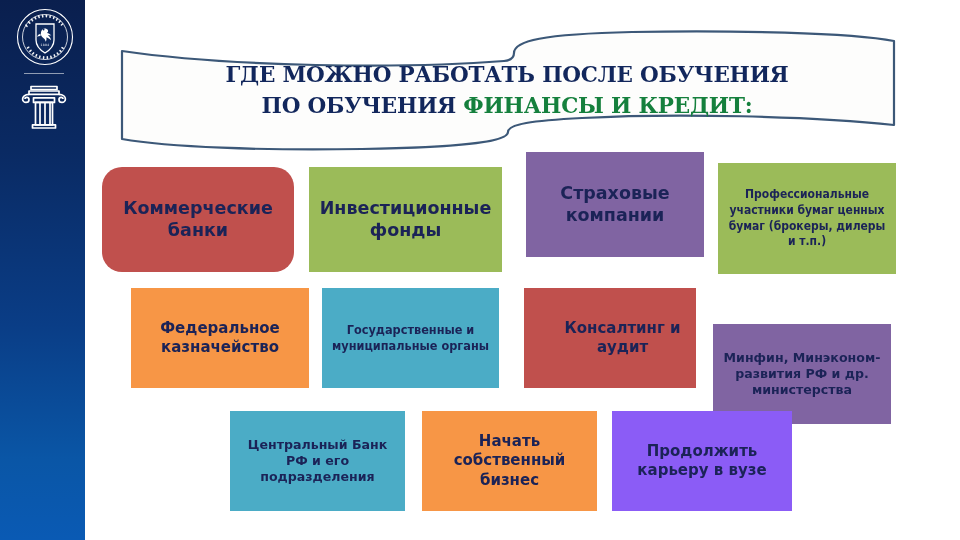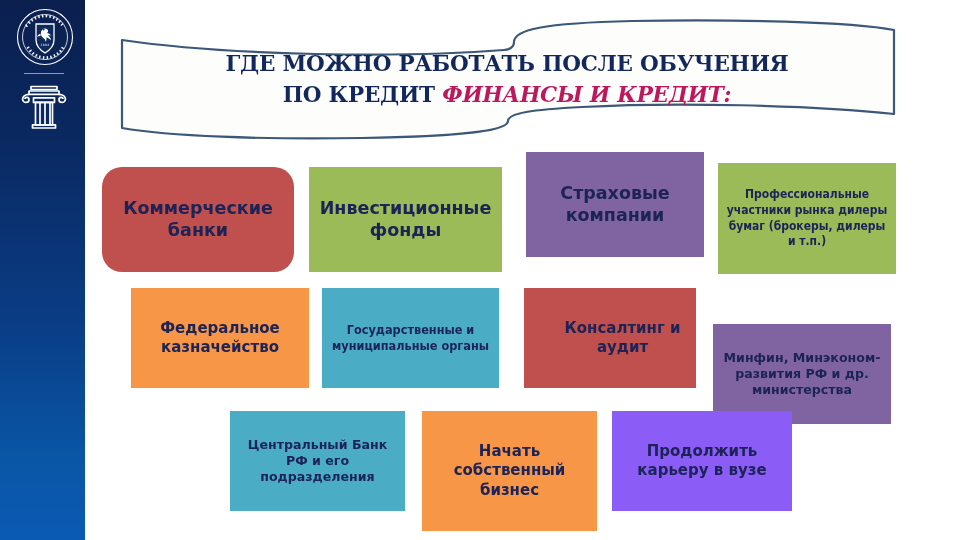--- a/index.html
+++ b/index.html
@@ -27,37 +27,37 @@
   .divider{
     position:absolute;left:24px;top:73px;width:40px;height:1px;
     background:rgba(255,255,255,.55);
   }
   .column-icon{
     position:absolute;left:18px;top:82px;width:52px;height:48px;
   }
 
   
   .banner{
-    position:absolute;left:112px;top:10px;width:790px;height:135px;
+    position:absolute;left:112px;top:21px;width:790px;height:135px;
   }
   .banner svg{position:absolute;left:0;top:0;}
   .banner-text{
     position:absolute;left:0;top:0;width:790px;height:135px;
     display:flex;flex-direction:column;align-items:center;justify-content:center;
     text-align:center;
     font-family:"DejaVu Serif","Liberation Serif",serif;
     font-weight:bold;
     font-size:21.5px;
     line-height:1.42;
     letter-spacing:-0.2px;
     color:#12275c;
     padding-top:2px;
   }
   .banner-text .l2{white-space:nowrap;}
-  .hl{color:#be185d;font-style:italic;}
+  .hl{color:#15803d;}
 
   
   .box{
     position:absolute;
     display:flex;align-items:center;justify-content:center;
     text-align:center;
     color:#1b2357;
     font-weight:bold;
     box-sizing:border-box;
     padding:4px 6px;
@@ -159,38 +159,38 @@
                C 620 8.8, 740 12, 782 20
                L 782 104
                C 700 95, 560 92, 470 97
                C 420 99.6, 396 103, 396 111
                C 396 120, 360 126, 250 128
                C 150 129.8, 56 126, 10 118
                Z" fill="#fdfdfc" stroke="#3c5878" stroke-width="2.2" stroke-linejoin="round"></path>
     </svg>
     <div class="banner-text">
       <div class="l1">ГДЕ МОЖНО РАБОТАТЬ ПОСЛЕ ОБУЧЕНИЯ</div>
-      <div class="l2"><span>ПО КРЕДИТ </span><span class="hl">ФИНАНСЫ И КРЕДИТ:</span></div>
+      <div class="l2"><span>ПО ОБУЧЕНИЯ </span><span class="hl">ФИНАНСЫ И КРЕДИТ:</span></div>
     </div>
   </div>
 
   <div class="box t-lg" style="left:102px;top:167px;width:192px;height:105px;background:#C0504D;border-radius:20px;">
     <span>Коммерческие банки</span>
   </div>
 
   <div class="box t-lg" style="left:309px;top:167px;width:193px;height:105px;background:#9BBB59;">
     <span>Инвестиционные фонды</span>
   </div>
 
   <div class="box t-lg" style="left:526px;top:152px;width:178px;height:105px;background:#8064A2;">
     <span>Страховые компании</span>
   </div>
 
   <div class="box t-xs" style="left:718px;top:163px;width:178px;height:111px;background:#9BBB59;">
-    <span class="narrow">Профессиональные участники рынка дилеры бумаг (брокеры, дилеры и т.п.)</span>
+    <span class="narrow">Профессиональные участники бумаг ценных бумаг (брокеры, дилеры и т.п.)</span>
   </div>
 
   <div class="box t-md" style="left:131px;top:288px;width:178px;height:100px;background:#F79646;text-align:center;">
     <span>Федеральное казначейство</span>
   </div>
 
   <div class="box t-sm" style="left:322px;top:288px;width:177px;height:100px;background:#4BACC6;">
     <span class="narrow">Государственные и муниципальные органы</span>
   </div>
 
@@ -199,21 +199,21 @@
   </div>
 
   <div class="box t-sm" style="left:713px;top:288px;width:178px;height:100px;background:#8064A2;margin-top:36px;">
     <span>Минфин, Минэконом-развития РФ и др. министерства</span>
   </div>
 
   <div class="box t-sm" style="left:230px;top:411px;width:175px;height:100px;background:#4BACC6;">
     <span>Центральный Банк РФ и его подразделения</span>
   </div>
 
-  <div class="box t-md" style="left:422px;top:411px;width:175px;height:120px;background:#F79646;">
+  <div class="box t-md" style="left:422px;top:411px;width:175px;height:100px;background:#F79646;">
     <span>Начать собственный бизнес</span>
   </div>
 
   <div class="box t-md" style="left:612px;top:411px;width:180px;height:100px;background:#8b5cf6;">
     <span>Продолжить карьеру в вузе</span>
   </div>
 
 </div>
 
 </body></html>

